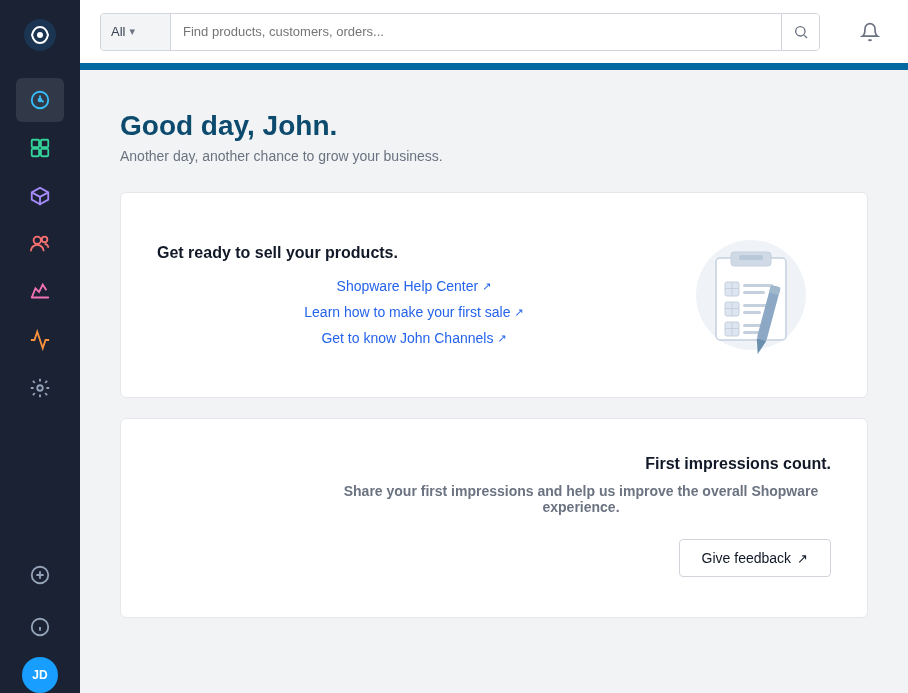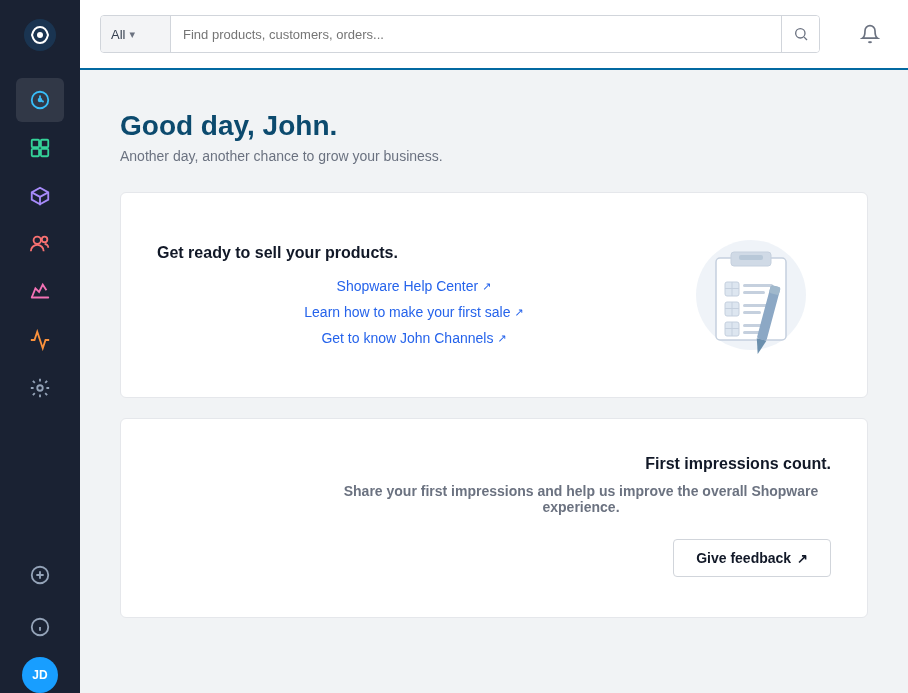--- a/index.html
+++ b/index.html
@@ -77,21 +77,21 @@
       overflow: hidden;
     }
 
     
     .topbar {
       height: 70px;
       background: white;
       display: flex;
       align-items: center;
       padding: 0 20px;
-      border-bottom: 2px solid #0369a1;
+      border-bottom: 7px solid #0369a1;
       flex-shrink: 0;
     }
     .search-container {
       display: flex;
       align-items: center;
       border: 1px solid #d1d5db;
       border-radius: 4px;
       height: 38px;
       flex: 1;
       max-width: 720px;
@@ -229,21 +229,21 @@
     }
     .feedback-btn {
       display: flex;
       align-items: center;
       gap: 6px;
       padding: 10px 22px;
       border: 1px solid #d1d5db;
       border-radius: 4px;
       background: white;
       font-size: 14px;
-      font-weight: 700;
+      font-weight: 400;
       color: #111827;
       cursor: pointer;
     }
   </style>
 </head>
 <body>
 
 <div class="sidebar">
   <div class="sidebar-logo">
     <svg viewBox="0 0 32 32" fill="none">

